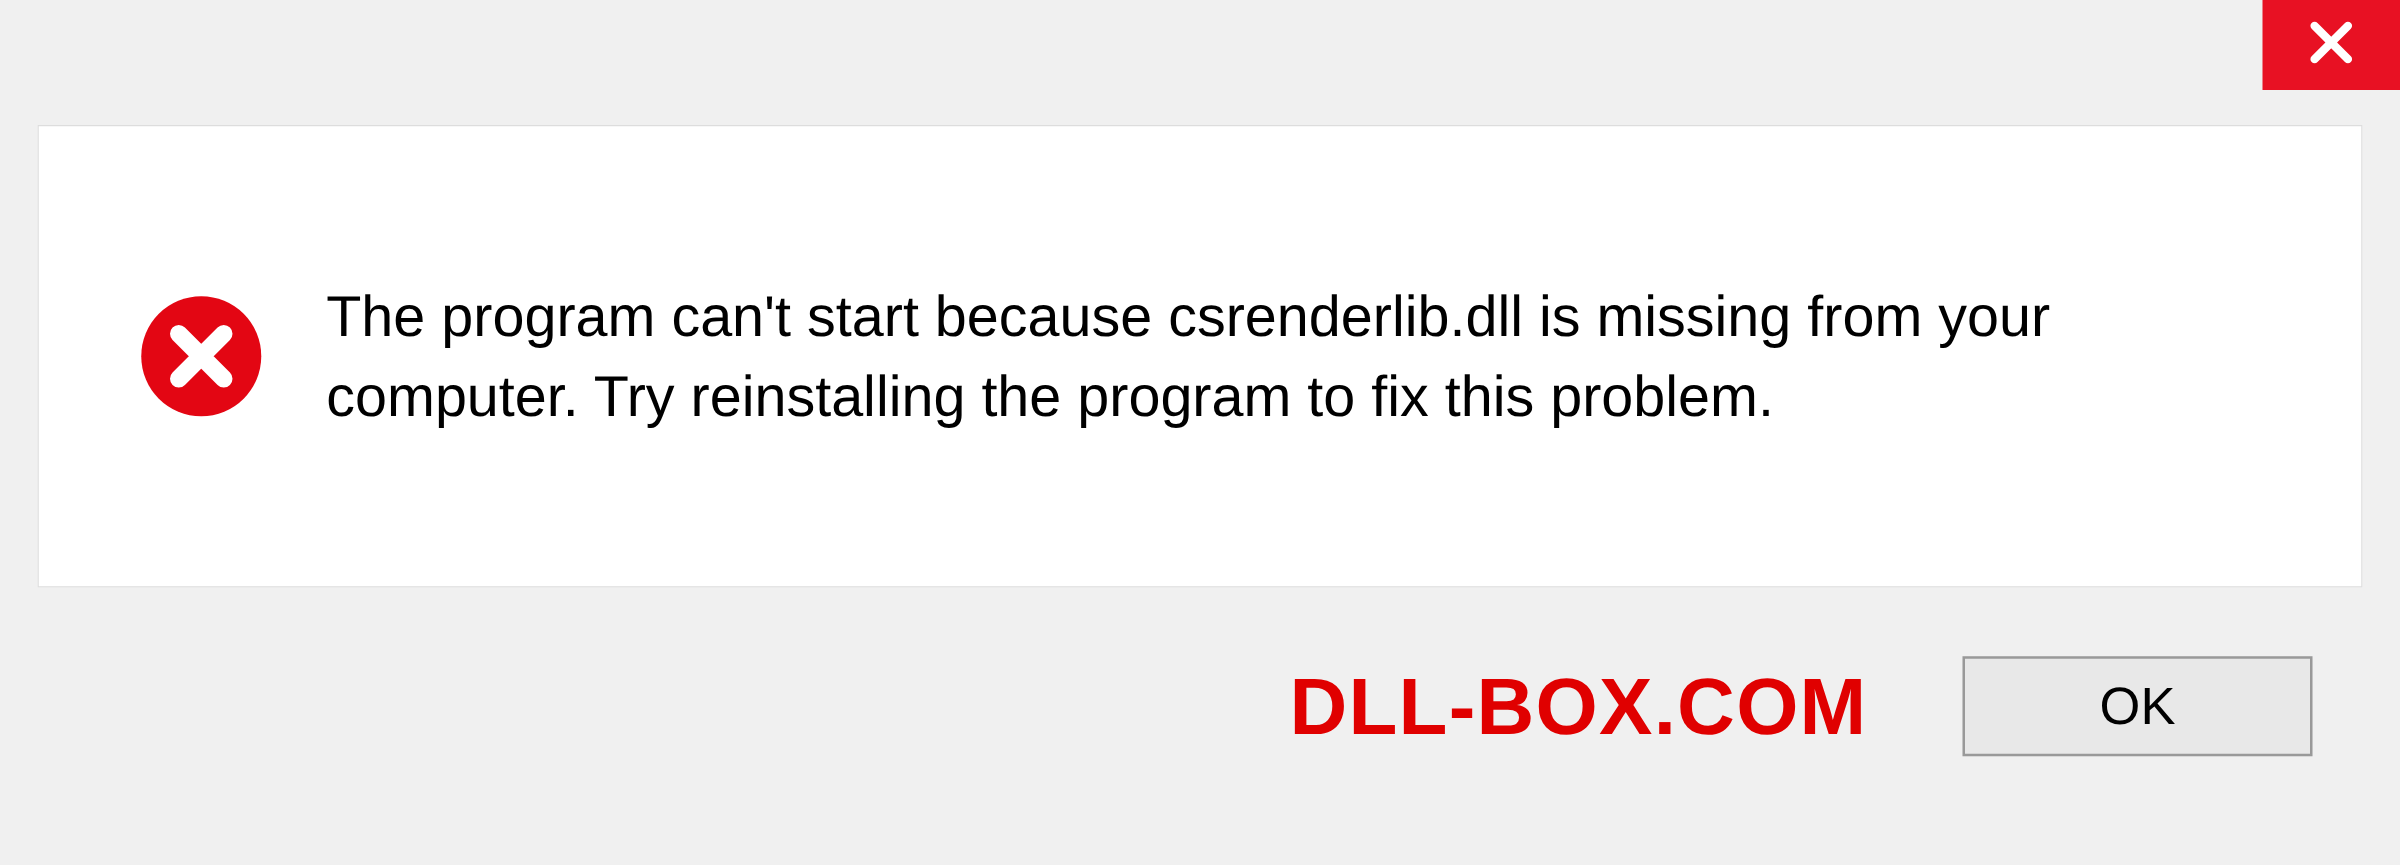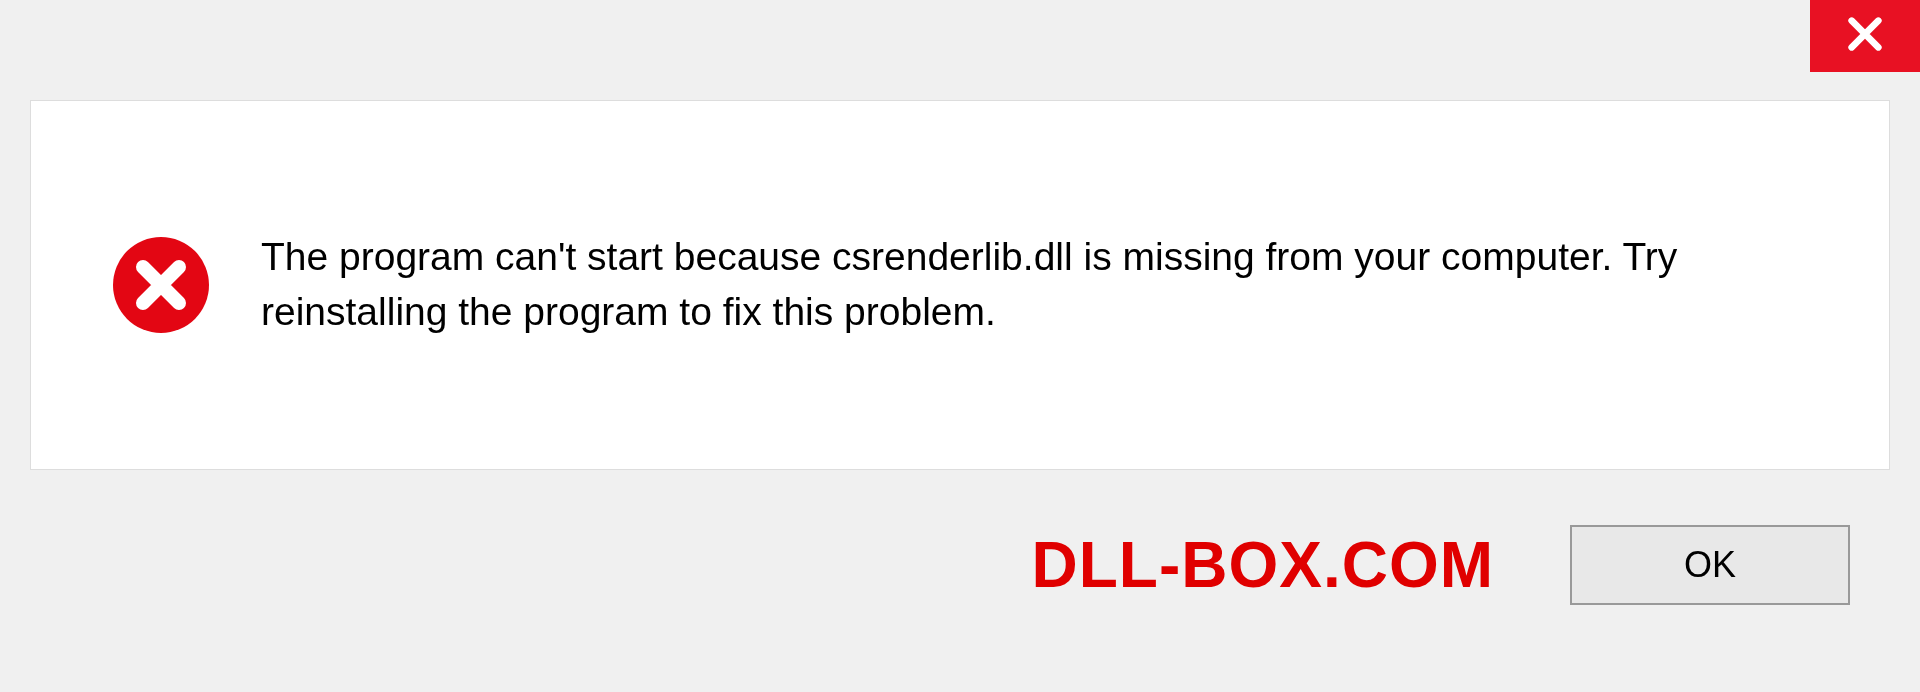--- a/index.html
+++ b/index.html
@@ -62,21 +62,21 @@
       width: 100px;
       height: 100px;
       flex-shrink: 0;
       margin-right: 50px;
     }
     .error-icon svg {
       width: 100%;
       height: 100%;
     }
     .message-text {
-      font-size: 39px;
+      font-size: 46px;
       color: #000;
       line-height: 1.4;
       font-weight: 400;
     }
     .footer {
       margin: 0 30px;
       height: 190px;
       display: flex;
       align-items: center;
       justify-content: flex-end;
@@ -88,21 +88,21 @@
       font-weight: 800;
       color: #e00000;
       letter-spacing: 1px;
       margin-right: 76px;
     }
     .ok-btn {
       width: 280px;
       height: 80px;
       background: #e8e8e8;
       border: 2px solid #999;
-      font-size: 36px;
+      font-size: 42px;
       color: #000;
       display: flex;
       align-items: center;
       justify-content: center;
       cursor: pointer;
       font-family: inherit;
     }
   </style>
 </head>
 <body>

